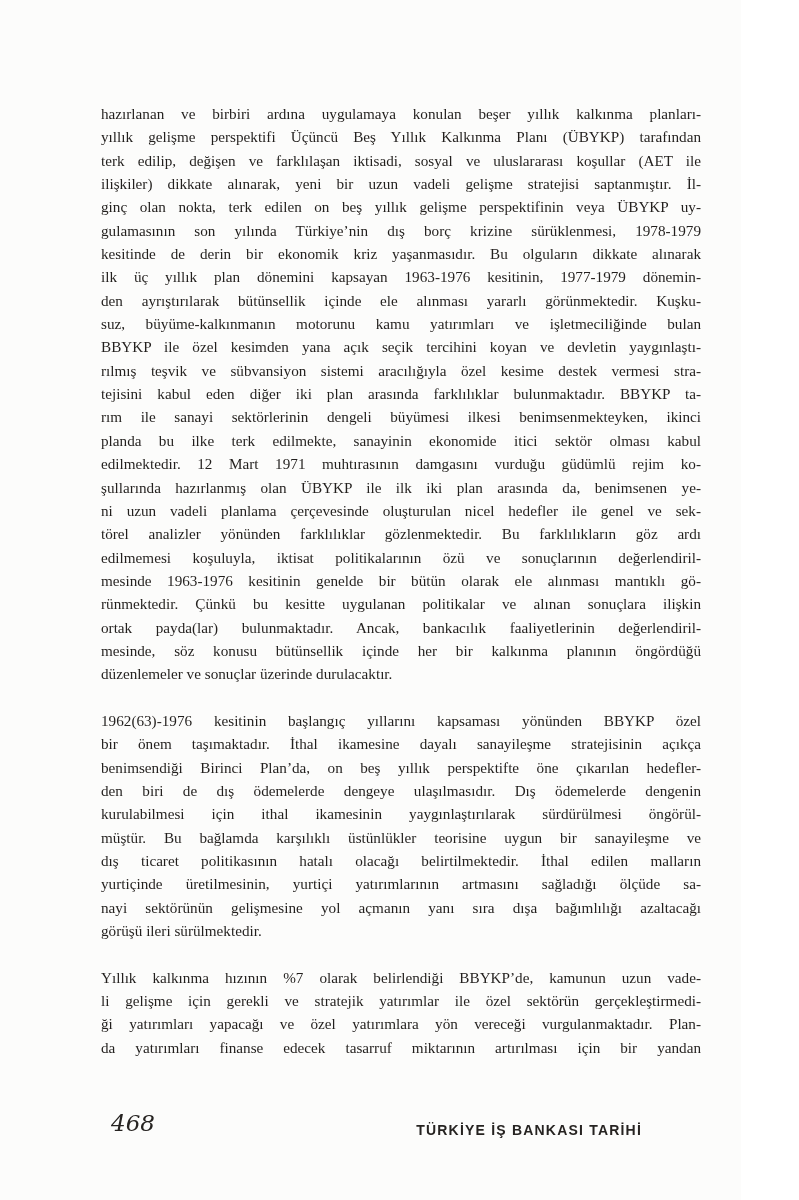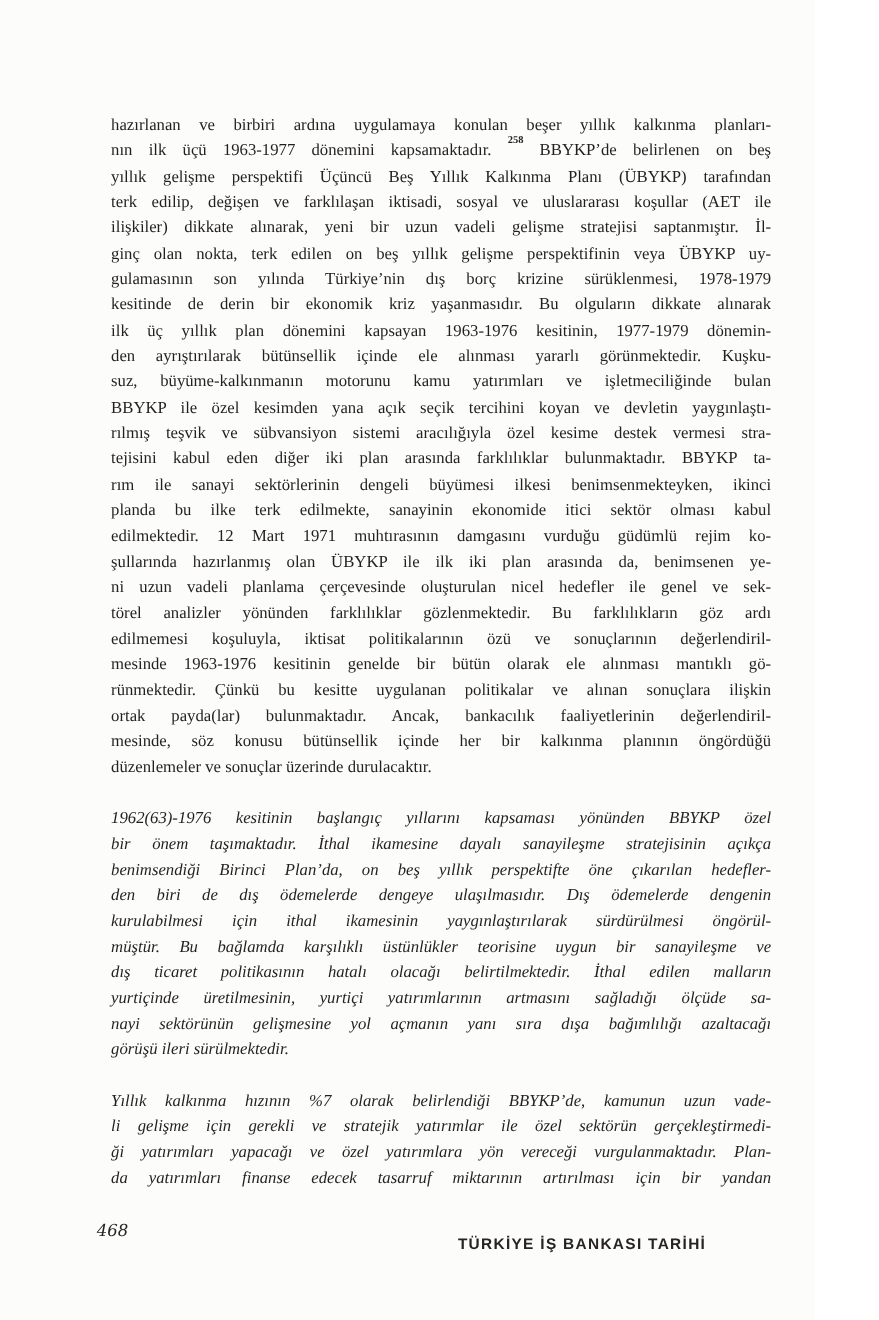--- a/index.html
+++ b/index.html
@@ -16,44 +16,44 @@
   }
   .text-block {
     position: absolute;
     left: 101px; top: 102px; width: 600px;
     font-size: 15.2px;
     line-height: 23.35px;
     color: #221f1d;
     text-rendering: optimizeLegibility;
   }
   .para { margin: 0; padding: 0; }
-  .para + .para { margin-top: 23.35px; font-style: italic; }
+  .para + .para { margin-top: 23.35px; }
   .line {
     text-align: justify;
     -moz-text-align-last: justify;
     text-align-last: justify;
     min-height: 23.35px;
   }
   .line.last {
     -moz-text-align-last: left;
     text-align-last: left;
   }
   .fnref {
     font-weight: 700;
     font-size: 9.5px;
     line-height: 0;
     position: relative;
     top: -5.5px;
   }
   .page-number {
     position: absolute;
-    left: 88px; top: 1110px;
+    left: 111px; top: 1110px;
     font-family: "DejaVu Serif", serif;
     font-style: italic;
-    font-size: 15px;
+    font-size: 23px;
     color: #262321;
   }
   .running-title {
     position: absolute;
     right: 99px; top: 1122px;
     font-family: "Liberation Sans", "DejaVu Sans", sans-serif;
     font-weight: 700;
     font-size: 14px;
     letter-spacing: 1.2px;
     color: #262321;
@@ -62,25 +62,20 @@
 </style>
 </head>
 <body>
 
 <div class="page">
 
   <main class="text-block">
 
     <div class="para">
       <div class="line">hazırlanan ve birbiri ardına uygulamaya konulan beşer yıllık kalkınma planları-</div>
-      <div class="line">
-        <span>nın ilk üçü 1963-1977 dönemini kapsamaktadır.</span>
-        <sup class="fnref">258</sup>
-        <span>BBYKP’de belirlenen on beş</span>
-      </div>
       <div style="display:contents"><div class="line">yıllık gelişme perspektifi Üçüncü Beş Yıllık Kalkınma Planı (ÜBYKP) tarafından</div><div class="line">terk edilip, değişen ve farklılaşan iktisadi, sosyal ve uluslararası koşullar (AET ile</div><div class="line">ilişkiler) dikkate alınarak, yeni bir uzun vadeli gelişme stratejisi saptanmıştır. İl-</div><div class="line">ginç olan nokta, terk edilen on beş yıllık gelişme perspektifinin veya ÜBYKP uy-</div><div class="line">gulamasının son yılında Türkiye’nin dış borç krizine sürüklenmesi, 1978-1979</div><div class="line">kesitinde de derin bir ekonomik kriz yaşanmasıdır. Bu olguların dikkate alınarak</div><div class="line">ilk üç yıllık plan dönemini kapsayan 1963-1976 kesitinin, 1977-1979 dönemin-</div><div class="line">den ayrıştırılarak bütünsellik içinde ele alınması yararlı görünmektedir. Kuşku-</div><div class="line">suz, büyüme-kalkınmanın motorunu kamu yatırımları ve işletmeciliğinde bulan</div><div class="line">BBYKP ile özel kesimden yana açık seçik tercihini koyan ve devletin yaygınlaştı-</div><div class="line">rılmış teşvik ve sübvansiyon sistemi aracılığıyla özel kesime destek vermesi stra-</div><div class="line">tejisini kabul eden diğer iki plan arasında farklılıklar bulunmaktadır. BBYKP ta-</div><div class="line">rım ile sanayi sektörlerinin dengeli büyümesi ilkesi benimsenmekteyken, ikinci</div><div class="line">planda bu ilke terk edilmekte, sanayinin ekonomide itici sektör olması kabul</div><div class="line">edilmektedir. 12 Mart 1971 muhtırasının damgasını vurduğu güdümlü rejim ko-</div><div class="line">şullarında hazırlanmış olan ÜBYKP ile ilk iki plan arasında da, benimsenen ye-</div><div class="line">ni uzun vadeli planlama çerçevesinde oluşturulan nicel hedefler ile genel ve sek-</div><div class="line">törel analizler yönünden farklılıklar gözlenmektedir. Bu farklılıkların göz ardı</div><div class="line">edilmemesi koşuluyla, iktisat politikalarının özü ve sonuçlarının değerlendiril-</div><div class="line">mesinde 1963-1976 kesitinin genelde bir bütün olarak ele alınması mantıklı gö-</div><div class="line">rünmektedir. Çünkü bu kesitte uygulanan politikalar ve alınan sonuçlara ilişkin</div><div class="line">ortak payda(lar) bulunmaktadır. Ancak, bankacılık faaliyetlerinin değerlendiril-</div><div class="line">mesinde, söz konusu bütünsellik içinde her bir kalkınma planının öngördüğü</div><div class="line last">düzenlemeler ve sonuçlar üzerinde durulacaktır.</div></div>
     </div>
 
     <div class="para">
       <div style="display:contents"><div class="line">1962(63)-1976 kesitinin başlangıç yıllarını kapsaması yönünden BBYKP özel</div><div class="line">bir önem taşımaktadır. İthal ikamesine dayalı sanayileşme stratejisinin açıkça</div><div class="line">benimsendiği Birinci Plan’da, on beş yıllık perspektifte öne çıkarılan hedefler-</div><div class="line">den biri de dış ödemelerde dengeye ulaşılmasıdır. Dış ödemelerde dengenin</div><div class="line">kurulabilmesi için ithal ikamesinin yaygınlaştırılarak sürdürülmesi öngörül-</div><div class="line">müştür. Bu bağlamda karşılıklı üstünlükler teorisine uygun bir sanayileşme ve</div><div class="line">dış ticaret politikasının hatalı olacağı belirtilmektedir. İthal edilen malların</div><div class="line">yurtiçinde üretilmesinin, yurtiçi yatırımlarının artmasını sağladığı ölçüde sa-</div><div class="line">nayi sektörünün gelişmesine yol açmanın yanı sıra dışa bağımlılığı azaltacağı</div><div class="line last">görüşü ileri sürülmektedir.</div></div>
     </div>
 
     <div class="para">
       <div style="display:contents"><div class="line">Yıllık kalkınma hızının %7 olarak belirlendiği BBYKP’de, kamunun uzun vade-</div><div class="line">li gelişme için gerekli ve stratejik yatırımlar ile özel sektörün gerçekleştirmedi-</div><div class="line">ği yatırımları yapacağı ve özel yatırımlara yön vereceği vurgulanmaktadır. Plan-</div><div class="line">da yatırımları finanse edecek tasarruf miktarının artırılması için bir yandan</div></div>
     </div>

